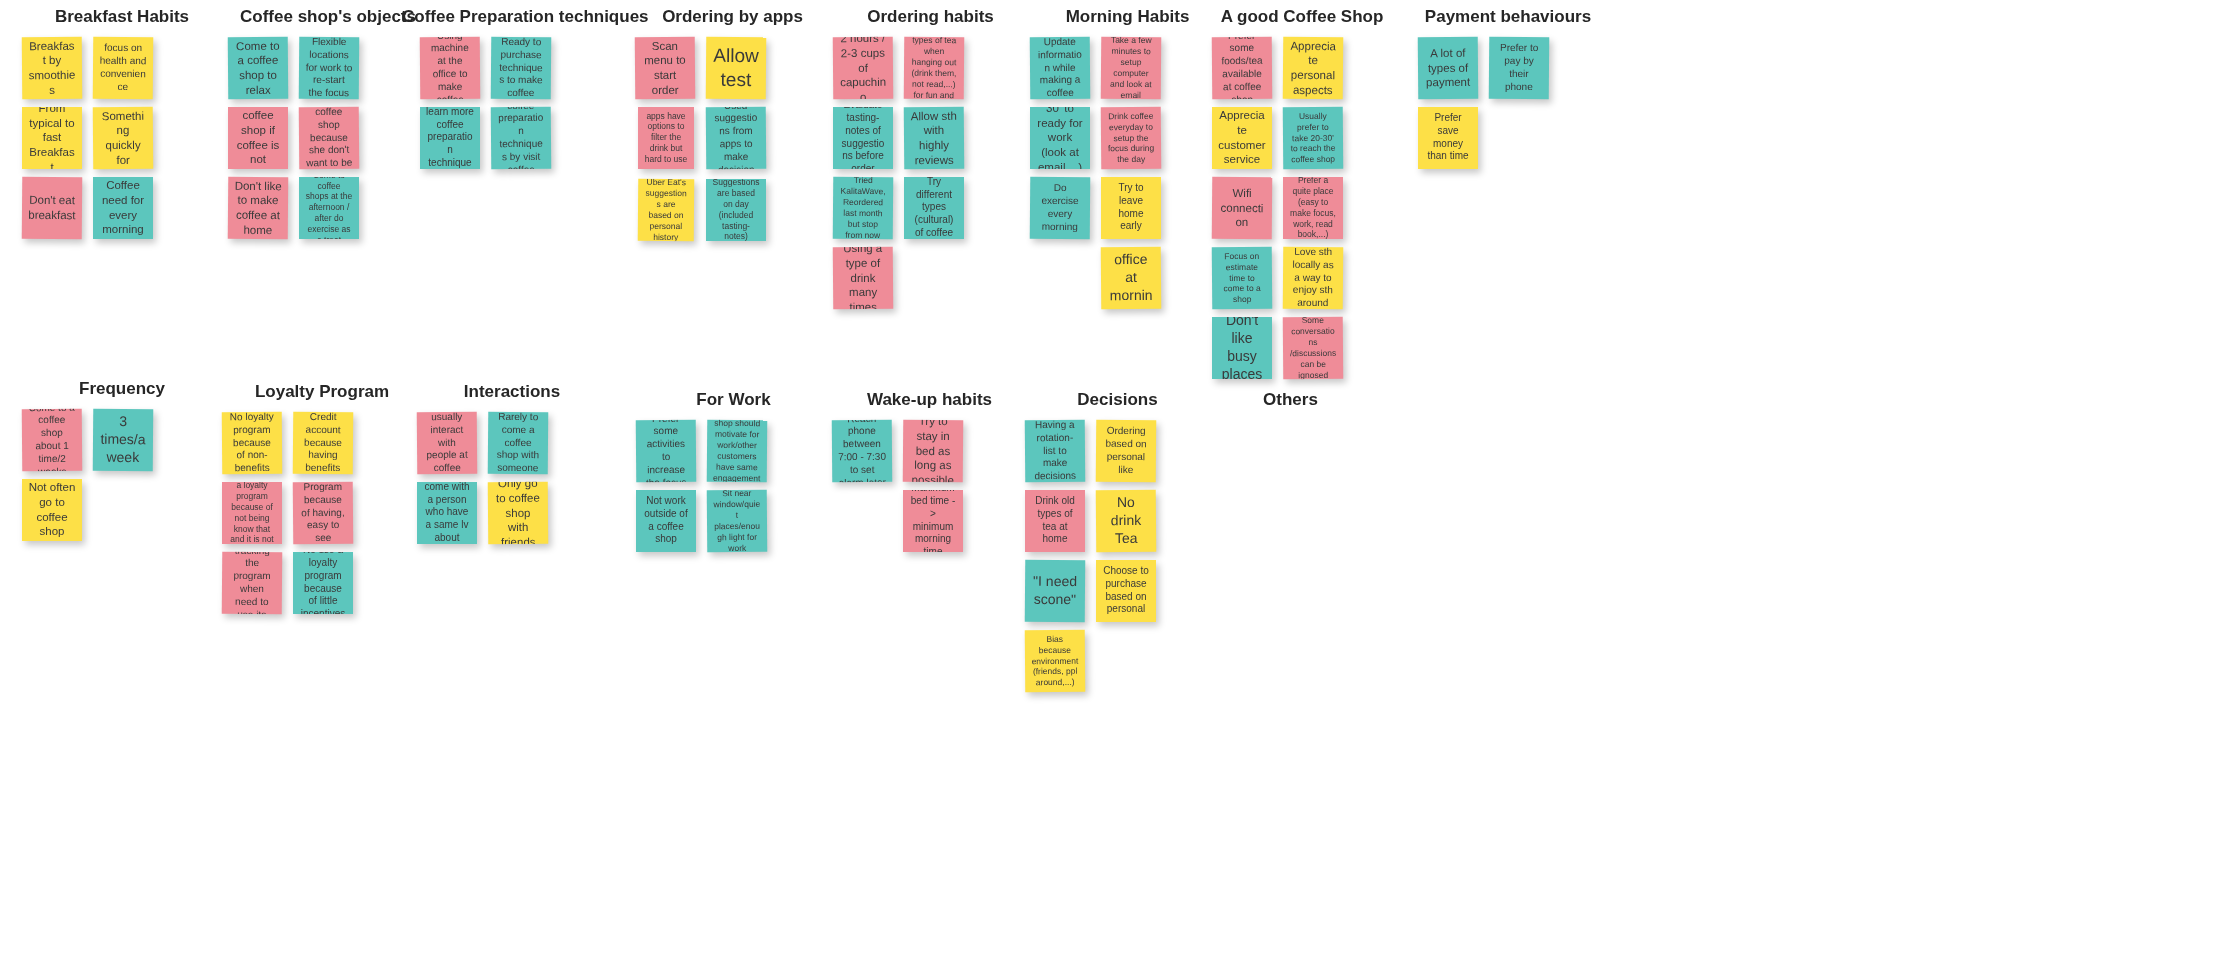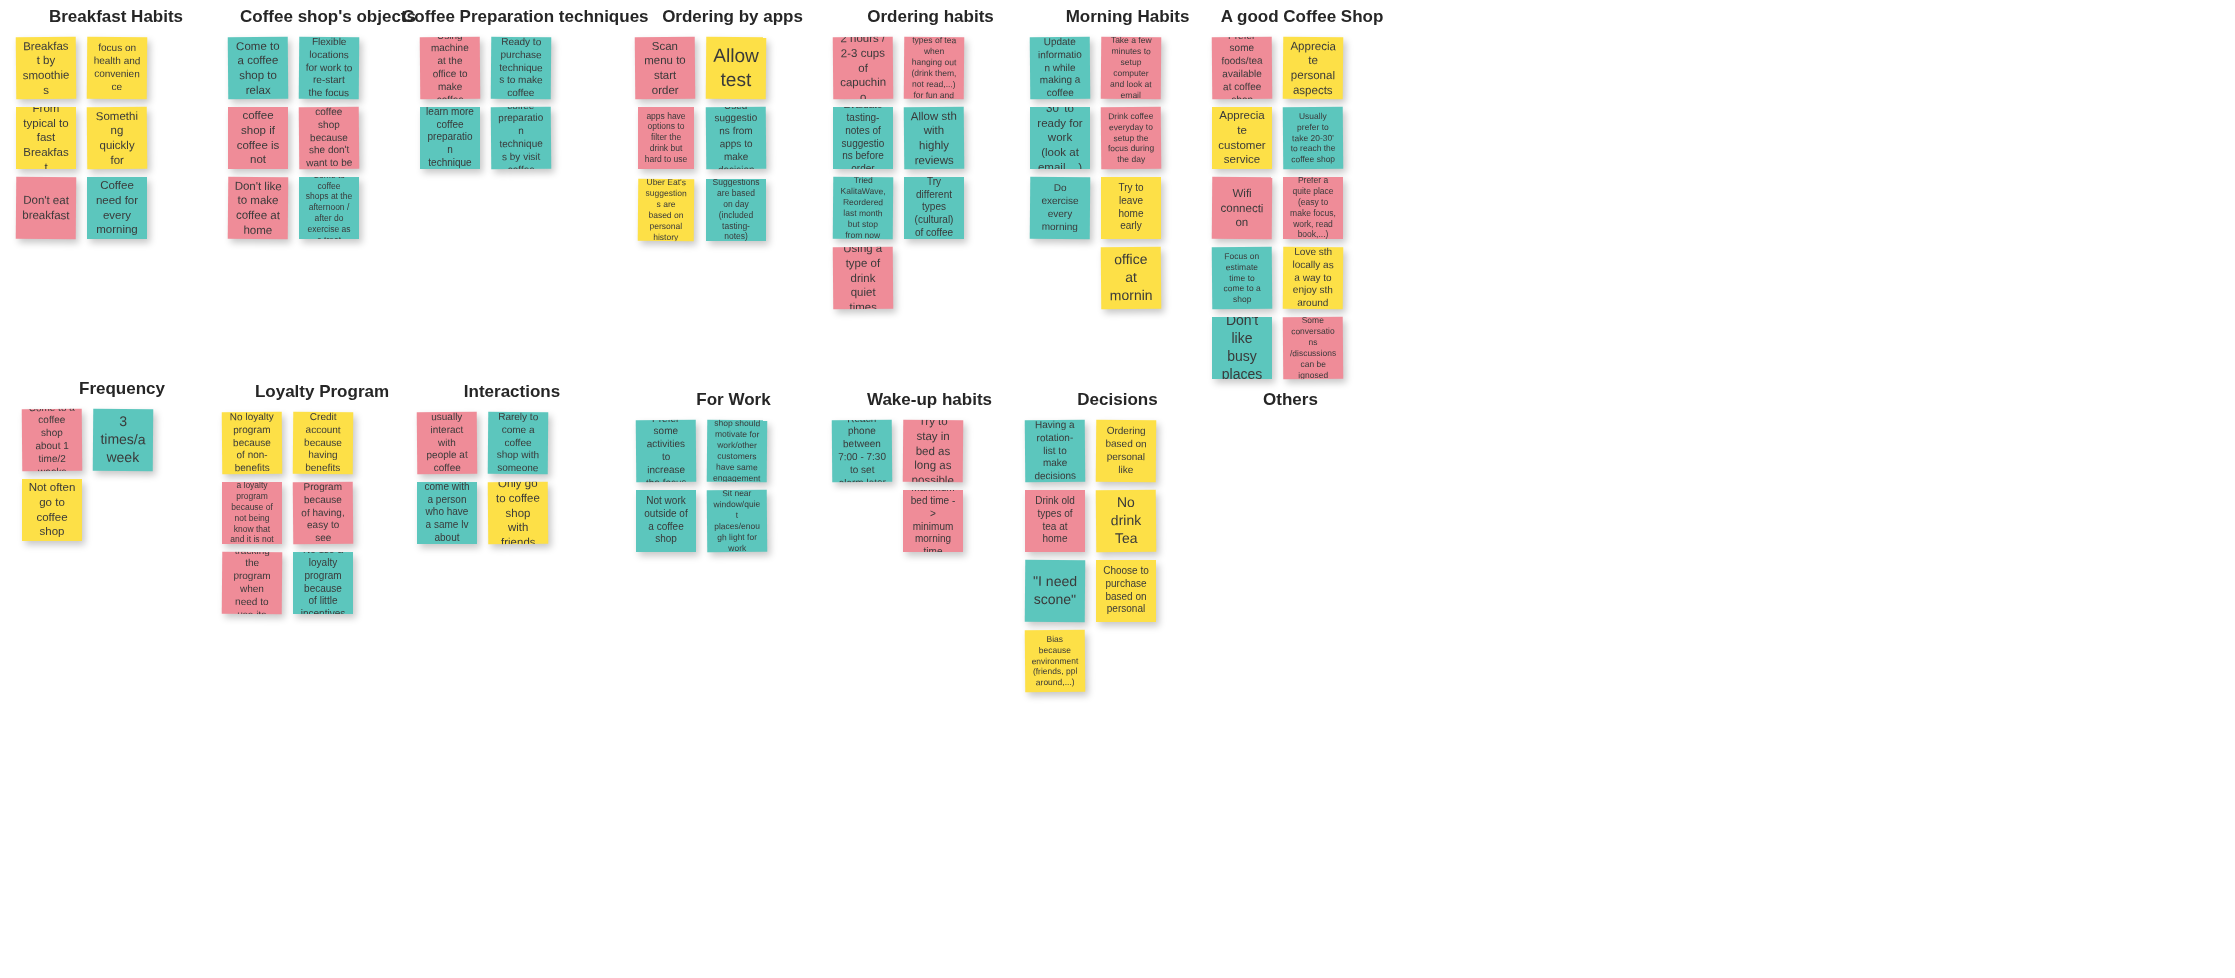--- a/index.html
+++ b/index.html
@@ -79,21 +79,21 @@
 
   
   .tilt-a { transform: rotate(-0.5deg); }
   .tilt-b { transform: rotate(0.5deg); }
   .tilt-c { transform: rotate(0deg); }
 </style>
 </head>
 <body>
 
 <div id="board">
-    <div class="cluster" style="left: 16px; top: 8px; width: 200px;">
+    <div class="cluster" style="left: 22px; top: 8px; width: 200px;">
       <div class="cluster-title">Breakfast Habits</div>
       <div class="notes-grid" style="height: 202px;">
         <div class="note yellow fs-m tilt-a" style="left: 0px; top: 0px; width: 60px; height: 62px;">
           <span>Breakfast by smoothies</span>
         </div>
         <div class="note yellow fs-s tilt-b" style="left: 71px; top: 0px; width: 60px; height: 62px;">
           <span>focus on health and convenience</span>
         </div>
         <div class="note yellow fs-m tilt-c" style="left: 0px; top: 70px; width: 60px; height: 62px;">
           <span>From typical to fast Breakfast</span>
@@ -187,21 +187,21 @@
         <div class="note teal fs-m tilt-a" style="left: 71px; top: 70px; width: 60px; height: 62px;">
           <span>Allow sth with highly reviews</span>
         </div>
         <div class="note teal fs-xs tilt-b" style="left: 0px; top: 140px; width: 60px; height: 62px;">
           <span>Tried KalitaWave, Reordered last month but stop from now</span>
         </div>
         <div class="note teal fs-s tilt-c" style="left: 71px; top: 140px; width: 60px; height: 62px;">
           <span>Try different types (cultural) of coffee</span>
         </div>
         <div class="note pink fs-m tilt-a" style="left: 0px; top: 210px; width: 60px; height: 62px;">
-          <span>Using a type of drink quiet times</span>
+          <span>Using a type of drink many times</span>
         </div>
       </div>
     </div>
     <div class="cluster" style="left: 1030px; top: 8px; width: 195px;">
       <div class="cluster-title">Morning Habits</div>
       <div class="notes-grid" style="height: 272px;">
         <div class="note teal fs-s tilt-a" style="left: 0px; top: 0px; width: 60px; height: 62px;">
           <span>Update information while making a coffee</span>
         </div>
         <div class="note pink fs-xs tilt-b" style="left: 71px; top: 0px; width: 60px; height: 62px;">
@@ -252,20 +252,34 @@
           <span>Love sth locally as a way to enjoy sth around</span>
         </div>
         <div class="note teal fs-l tilt-c" style="left: 10px; top: 280px; width: 60px; height: 62px;">
           <span>Don't like busy places</span>
         </div>
         <div class="note pink fs-xs tilt-a" style="left: 81px; top: 280px; width: 60px; height: 62px;">
           <span>Some conversations /discussions can be ignosed</span>
         </div>
       </div>
     </div>
+    <div class="cluster" style="left: 1408px; top: 8px; width: 200px;">
+      <div class="cluster-title">Payment behaviours</div>
+      <div class="notes-grid" style="height: 132px;">
+        <div class="note teal fs-m tilt-a" style="left: 10px; top: 0px; width: 60px; height: 62px;">
+          <span>A lot of types of payment</span>
+        </div>
+        <div class="note teal fs-s tilt-b" style="left: 81px; top: 0px; width: 60px; height: 62px;">
+          <span>Prefer to pay by their phone</span>
+        </div>
+        <div class="note yellow fs-s tilt-c" style="left: 10px; top: 70px; width: 60px; height: 62px;">
+          <span>Prefer save money than time</span>
+        </div>
+      </div>
+    </div>
     <div class="cluster" style="left: 22px; top: 380px; width: 200px;">
       <div class="cluster-title">Frequency</div>
       <div class="notes-grid" style="height: 132px;">
         <div class="note pink fs-s tilt-a" style="left: 0px; top: 0px; width: 60px; height: 62px;">
           <span>Come to a coffee shop about 1 time/2 weeks</span>
         </div>
         <div class="note teal fs-l tilt-b" style="left: 71px; top: 0px; width: 60px; height: 62px;">
           <span>3 times/a week</span>
         </div>
         <div class="note yellow fs-m tilt-c" style="left: 0px; top: 70px; width: 60px; height: 62px;">

